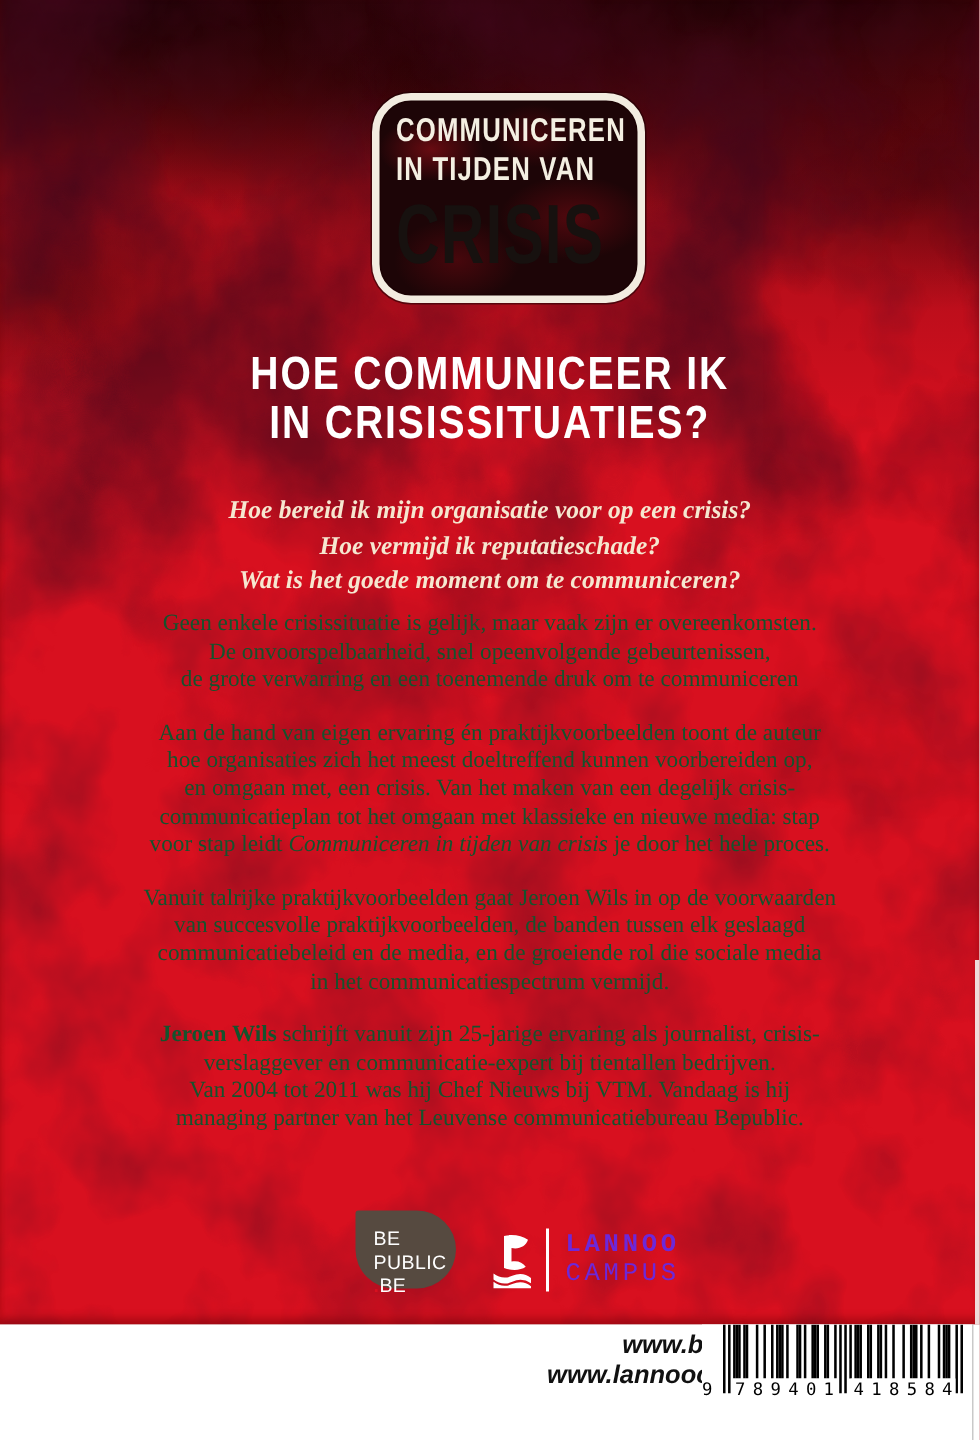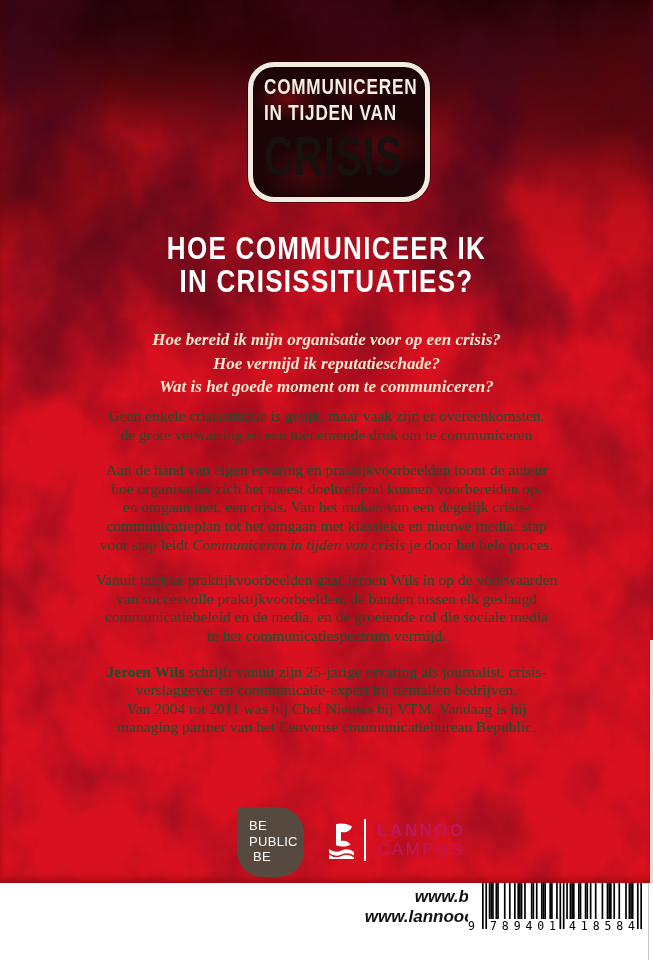--- a/index.html
+++ b/index.html
@@ -50,29 +50,29 @@
 
   
   .bodytext{position:absolute;left:66px;top:407px;width:521px;text-align:center;
     color:#14532d;font-size:15.5px;line-height:18.6px;}
   .bodytext .para{margin:0 0 17px 0;}
   .bodytext .line{display:block;white-space:nowrap;}
   .seg-i{font-style:italic;}
   .seg-b{font-weight:bold;}
 
   
-  .bepublic{position:absolute;left:237px;top:807px;width:67px;height:70px;box-sizing:border-box;
+  .bepublic{position:absolute;left:237px;top:807px;width:67px;height:52px;box-sizing:border-box;
     background:#564a40;border-radius:2px 26px 26px 26px;padding:11px 10px 0 12px;
     font-family:"Liberation Sans",sans-serif;color:#ffffff;font-size:13px;line-height:15.5px;
     letter-spacing:.3px;}
   .bepublic .dot{color:#d8101f;font-weight:bold;}
   .lannoo{position:absolute;left:328px;top:815px;height:50px;display:flex;align-items:center;}
   .lannoo-mark{width:27px;height:36px;margin-top:2px;}
   .lannoo-sep{width:2px;height:42px;background:#ffffff;margin:0 11px 0 9px;}
-  .lannoo-text{font-family:Liberation Sans, sans-serif;color:#be185d;font-size:17px;
+  .lannoo-text{font-family:Liberation Mono, monospace;color:#6d28d9;font-size:17px;
     line-height:19px;letter-spacing:2.5px;}
   .lannoo-text .l1{font-weight:bold;}
   .lannoo-text .l2{font-weight:normal;}
 
   
   .strip{position:absolute;left:0;top:883px;width:653px;height:77px;background:#ffffff;}
   .urls{position:absolute;left:93px;top:4px;width:460px;text-align:right;
     font-family:"Liberation Sans",sans-serif;font-weight:bold;color:#111111;
     font-size:17px;line-height:20px;font-style:italic;}
   .page-edge{position:absolute;left:648px;top:0;width:1px;height:77px;background:#c9c9c9;}
@@ -131,20 +131,21 @@
 
   <div class="questions">
     <span class="qline">Hoe bereid ik mijn organisatie voor op een crisis?</span>
     <span class="qline">Hoe vermijd ik reputatieschade?</span>
     <span class="qline">Wat is het goede moment om te communiceren?</span>
   </div>
 
   <div class="bodytext" id="bodytext">
       <div class="para">
         <span class="line"><span>Geen enkele crisissituatie is gelijk, maar vaak zijn er overeenkomsten.</span></span>
+        <span class="line"><span>De onvoorspelbaarheid, snel opeenvolgende gebeurtenissen,</span></span>
         <span class="line"><span>de grote verwarring en een toenemende druk om te communiceren</span></span>
       </div>
       <div class="para">
         <span class="line"><span>Aan de hand van eigen ervaring én praktijkvoorbeelden toont de auteur</span></span>
         <span class="line"><span>hoe organisaties zich het meest doeltreffend kunnen voorbereiden op,</span></span>
         <span class="line"><span>en omgaan met, een crisis. Van het maken van een degelijk crisis-</span></span>
         <span class="line"><span>communicatieplan tot het omgaan met klassieke en nieuwe media: stap</span></span>
         <span class="line"><span>voor stap leidt </span><span class="seg-i">Communiceren in tijden van crisis</span><span> je  door het hele proces.</span></span>
       </div>
       <div class="para">

